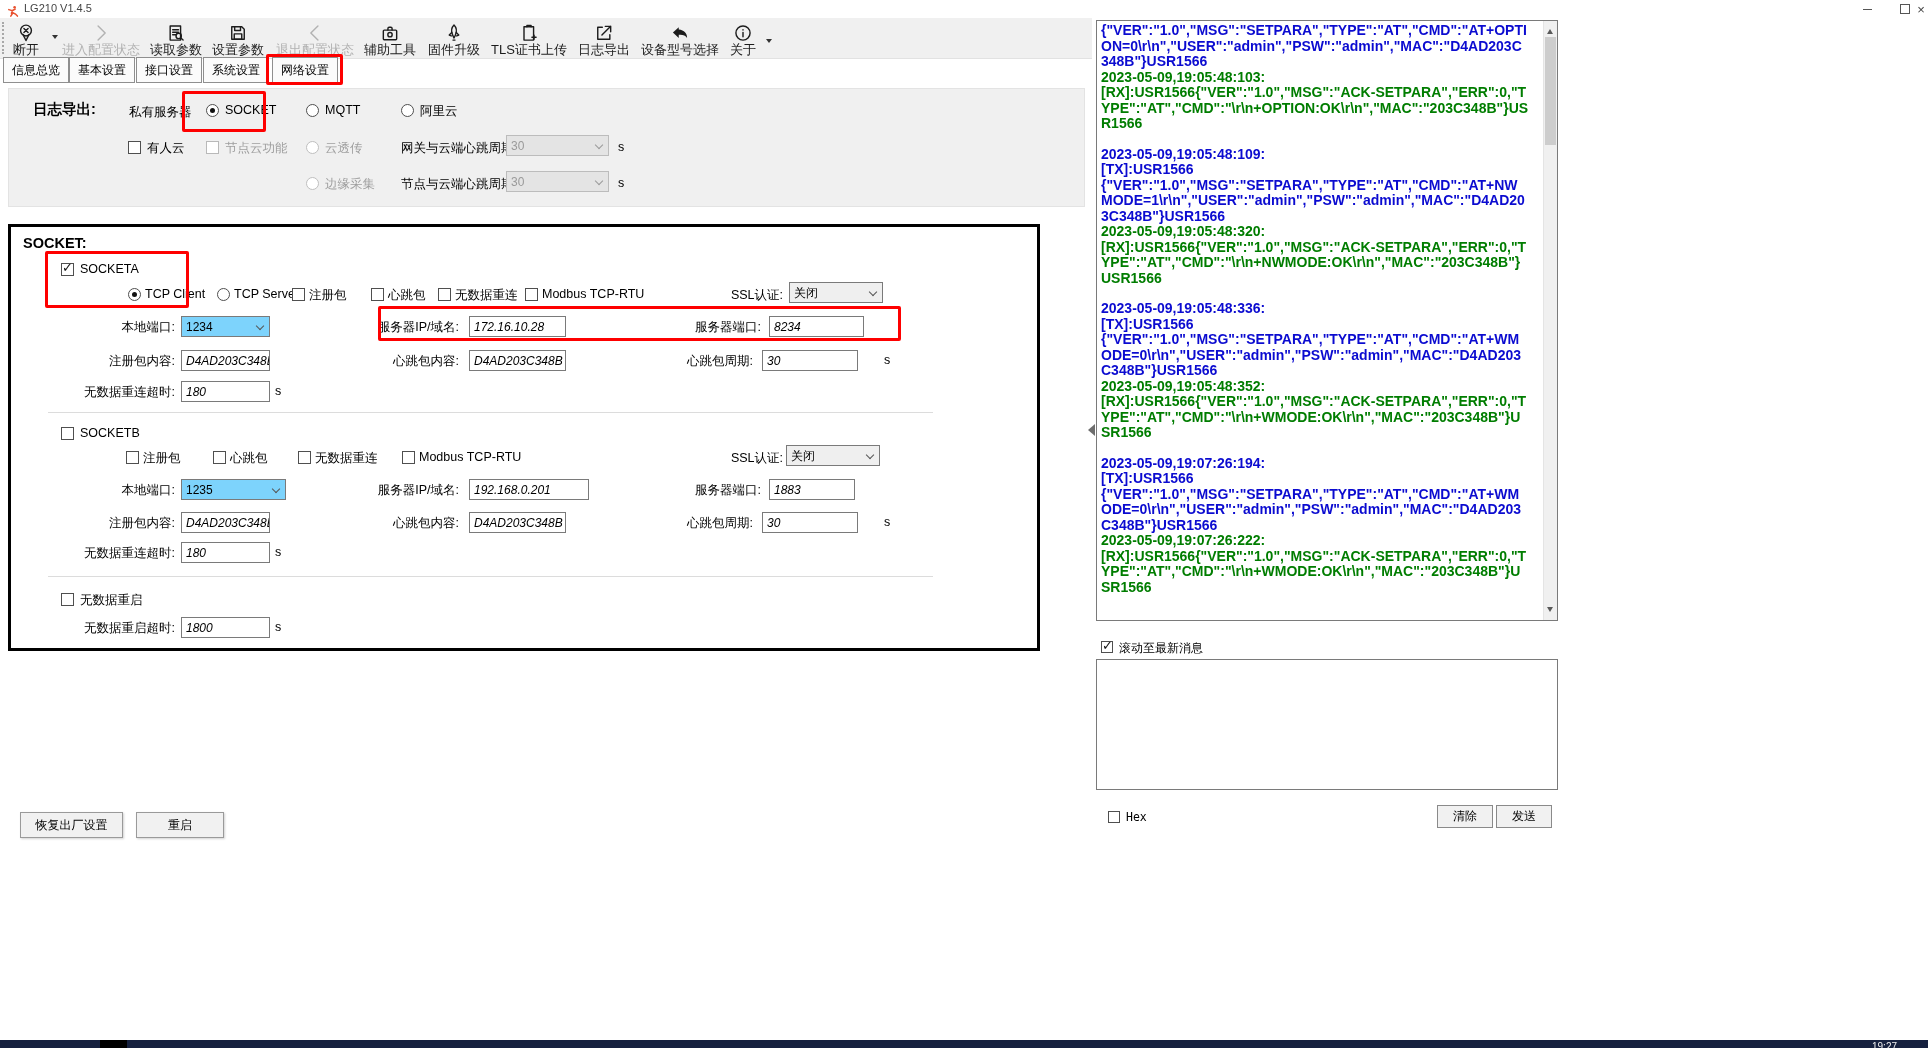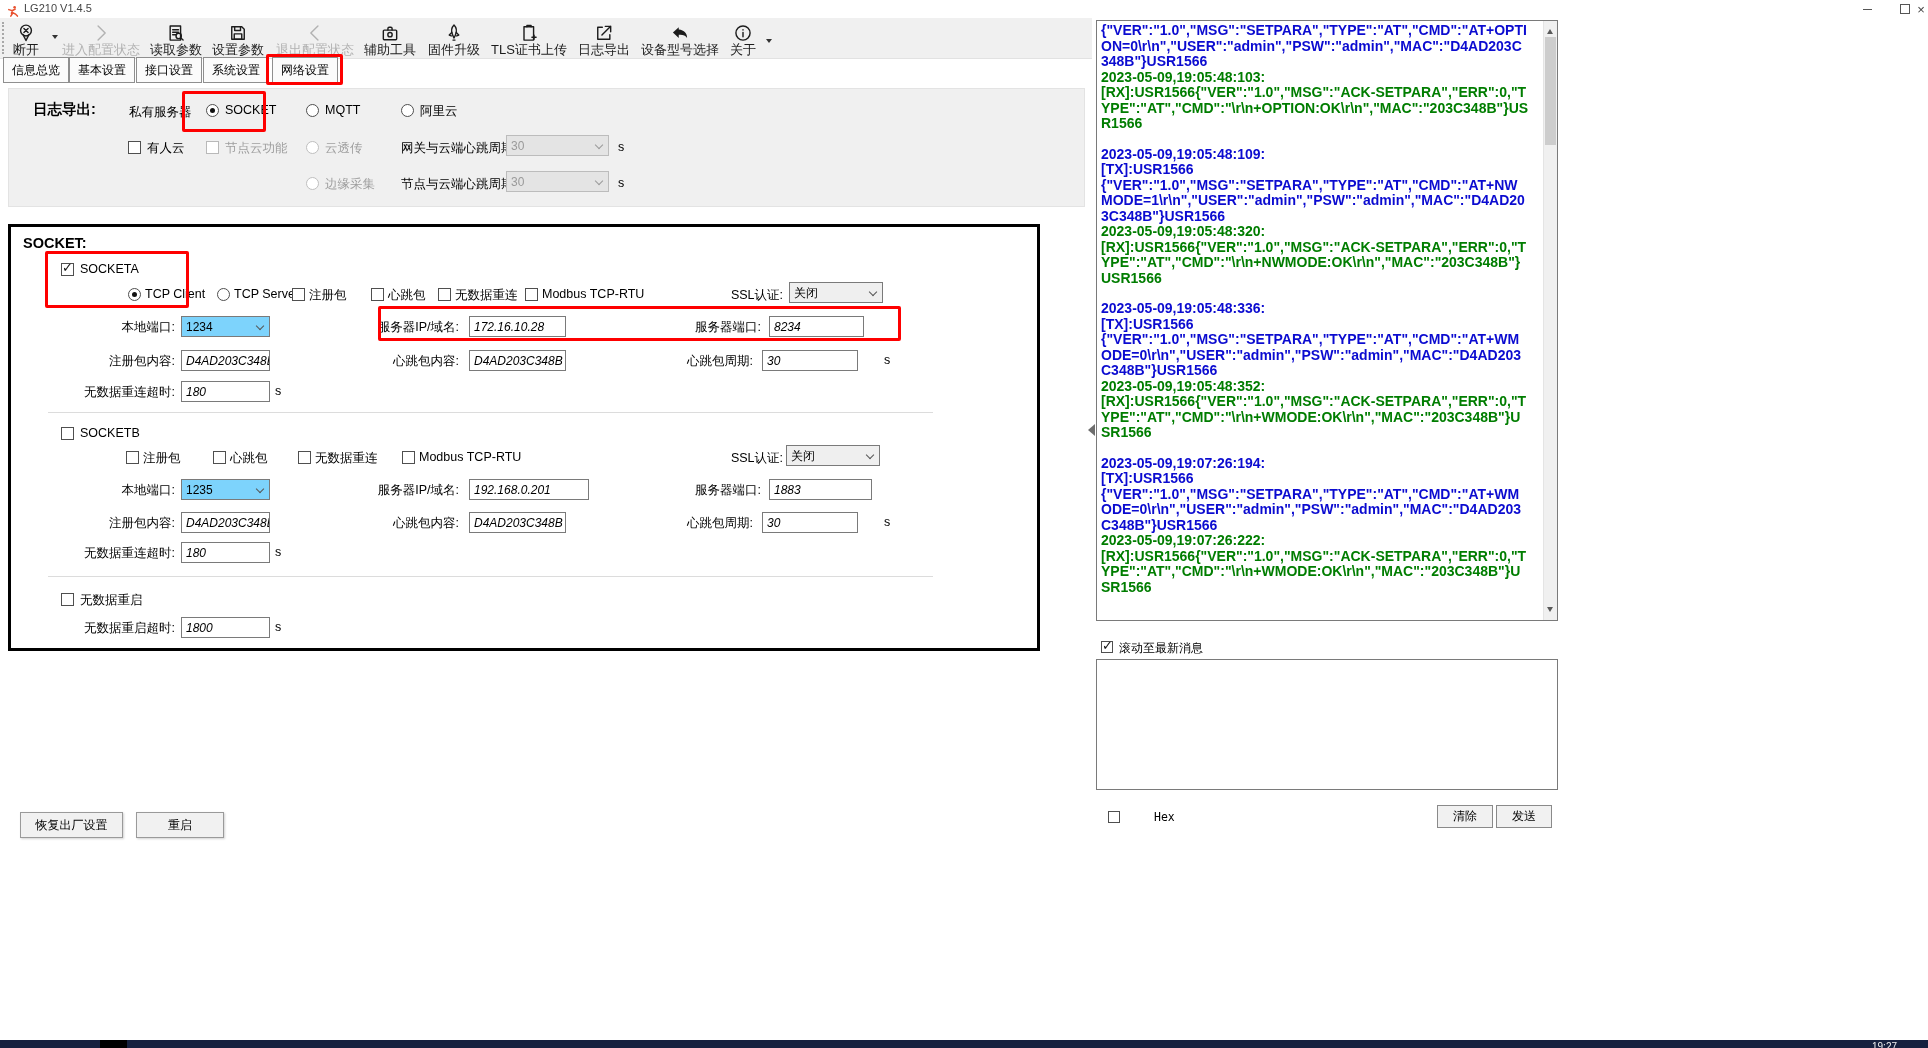--- a/index.html
+++ b/index.html
@@ -296,25 +296,25 @@
     <span class="cb" style="left:202px;top:224px;" data-checked="false"></span>
     <span class="lbl abs" style="left:219px;top:223px;">心跳包</span>
     <span class="cb" style="left:287px;top:224px;" data-checked="false"></span>
     <span class="lbl abs" style="left:304px;top:223px;">无数据重连</span>
     <span class="cb" style="left:391px;top:224px;" data-checked="false"></span>
     <span class="lbl abs" style="left:408px;top:223px;">Modbus TCP-RTU</span>
     <span class="lbl abs r" style="left:680px;top:223px;width:92px;">SSL认证:</span>
     <div class="combo gray" style="left:775px;top:218px;width:94px;"><span>关闭</span></div>
 
     <span class="lbl abs r" style="left:54px;top:255px;width:110px;">本地端口:</span>
-    <div class="combo" style="left:170px;top:252px;width:89px;"><span>1235</span></div>
+    <div class="combo" style="left:170px;top:252px;width:105px;"><span>1235</span></div>
     <span class="lbl abs r" style="left:338px;top:255px;width:110px;">服务器IP/域名:</span>
     <div class="input" style="left:458px;top:252px;width:120px;">192.168.0.201</div>
     <span class="lbl abs r" style="left:628px;top:255px;width:122px;">服务器端口:</span>
-    <div class="input" style="left:758px;top:252px;width:103px;">1883</div>
+    <div class="input" style="left:758px;top:252px;width:86px;">1883</div>
 
     <span class="lbl abs r" style="left:54px;top:288px;width:110px;">注册包内容:</span>
     <div class="input" style="left:170px;top:285px;width:89px;">D4AD203C348B</div>
     <span class="lbl abs r" style="left:338px;top:288px;width:110px;">心跳包内容:</span>
     <div class="input" style="left:458px;top:285px;width:97px;">D4AD203C348B</div>
     <span class="lbl abs r" style="left:628px;top:288px;width:114px;">心跳包周期:</span>
     <div class="input" style="left:751px;top:285px;width:96px;">30</div>
     <span class="lbl abs" style="left:873px;top:288px;">s</span>
 
     <span class="lbl abs r" style="left:44px;top:318px;width:120px;">无数据重连超时:</span>
@@ -362,21 +362,21 @@
       <span class="sb-dn"></span>
     </div>
   </div>
 
   <span class="cb cbs" style="left:1101px;top:641px;" data-checked="true"></span>
   <span class="lbl abs" style="left:1119px;top:640px;font-size:12px;">滚动至最新消息</span>
 
   <div class="sendbox"></div>
 
   <span class="cb cbs" style="left:1108px;top:811px;" data-checked="false"></span>
-  <span class="hexlbl abs" style="position:absolute;left:1126px;top:810px;margin-left:28px;">Hex</span>
+  <span class="hexlbl abs" style="position:absolute;left:1126px;top:810px;">Hex</span>
   <div class="btn flat" style="left:1437px;top:805px;width:56px;height:23px;">清除</div>
   <div class="btn flat" style="left:1496px;top:805px;width:56px;height:23px;">发送</div>
 
   <div class="redbox" style="left:266px;top:54px;width:77px;height:31px;"></div>
   <div class="redbox" style="left:182px;top:91px;width:84px;height:41px;"></div>
   <div class="redbox" style="left:45px;top:251px;width:144px;height:57px;"></div>
   <div class="redbox" style="left:378px;top:306px;width:523px;height:35px;"></div>
 
   <div class="taskbar">
     <span class="taskapp"></span>

